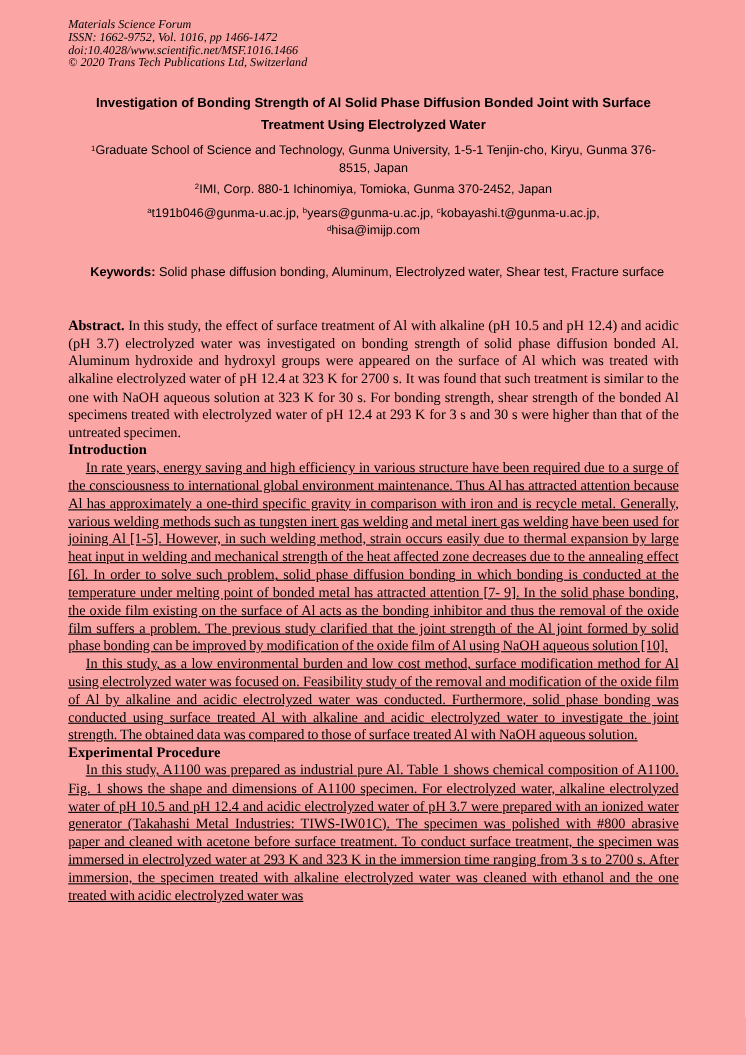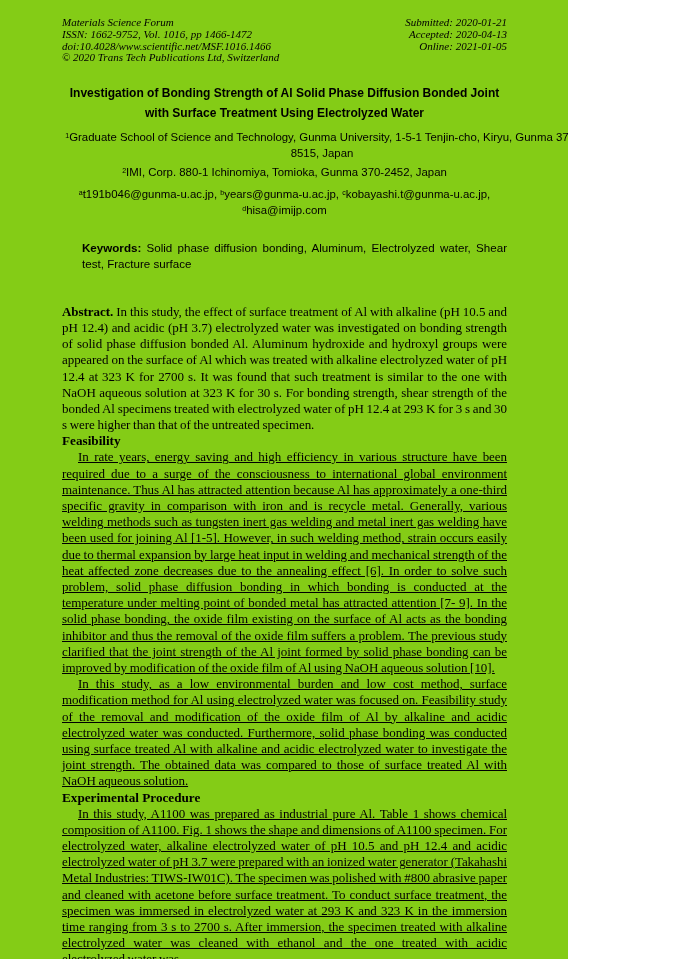--- a/index.html
+++ b/index.html
@@ -1,22 +1,22 @@
 <!DOCTYPE html>
 <html><head>
 <meta charset="utf-8">
 <style>
   html, body { margin: 0; padding: 0; background: #ffffff; }
   .page {
     position: relative;
-    width: 568px;
+    width: 678px;
     height: 959px;
     box-sizing: border-box;
     padding: 17px 61px 0 62px;
-    background: #84cc16;
+    background: #fca5a5;
     color: #000000;
     font-family: "Liberation Serif", serif;
     overflow: hidden;
   }
   
   .hdr {
     display: flex;
     justify-content: space-between;
     font-style: italic;
     font-size: 11px;
@@ -94,43 +94,38 @@
 
 <div class="page">
 
   <div class="hdr">
     <div class="hdr-left">
       <div>Materials Science Forum</div>
       <div>ISSN: 1662-9752, Vol. 1016, pp 1466-1472</div>
       <div>doi:10.4028/www.scientific.net/MSF.1016.1466</div>
       <div>© 2020 Trans Tech Publications Ltd, Switzerland</div>
     </div>
-    <div class="hdr-right">
-      <div>Submitted: 2020-01-21</div>
-      <div>Accepted: 2020-04-13</div>
-      <div>Online: 2021-01-05</div>
-    </div>
   </div>
 
   <h1 class="title">Investigation of Bonding Strength of Al Solid Phase Diffusion Bonded Joint with Surface Treatment Using Electrolyzed Water</h1>
 
 
   <div class="affil affil-1"><sup>1</sup><span>Graduate School of Science and Technology, Gunma University, 1-5-1 Tenjin-cho, Kiryu, Gunma 376-8515, Japan</span></div>
 
   <div class="affil affil-2"><sup>2</sup><span>IMI, Corp. 880-1 Ichinomiya, Tomioka, Gunma 370-2452, Japan</span></div>
 
   <div class="emails">
     <div><sup>a</sup><span>t191b046@gunma-u.ac.jp, </span><sup>b</sup><span>years@gunma-u.ac.jp, </span><sup>c</sup><span>kobayashi.t@gunma-u.ac.jp,</span></div>
     <div><sup>d</sup><span>hisa@imijp.com</span></div>
   </div>
 
   <p class="keywords"><span class="lbl">Keywords:</span> <span>Solid phase diffusion bonding, Aluminum, Electrolyzed water, Shear test, Fracture surface</span></p>
 
   <p class="abstract"><span class="lbl">Abstract.</span> <span>In this study, the effect of surface treatment of Al with alkaline (pH 10.5 and pH 12.4) and acidic (pH 3.7) electrolyzed water was investigated on bonding strength of solid phase diffusion bonded Al. Aluminum hydroxide and hydroxyl groups were appeared on the surface of Al which was treated with alkaline electrolyzed water of pH 12.4 at 323 K for 2700 s. It was found that such treatment is similar to the one with NaOH aqueous solution at 323 K for 30 s. For bonding strength, shear strength of the bonded Al specimens treated with electrolyzed water of pH 12.4 at 293 K for 3 s and 30 s were higher than that of the untreated specimen.</span></p>
 
-  <h2 class="sec sec-intro">Feasibility</h2>
+  <h2 class="sec sec-intro">Introduction</h2>
   <p class="body-p">In rate years, energy saving and high efficiency in various structure have been required due to a surge of the consciousness to international global environment maintenance. Thus Al has attracted attention because Al has approximately a one-third specific gravity in comparison with iron and is recycle metal. Generally, various welding methods such as tungsten inert gas welding and metal inert gas welding have been used for joining Al [1-5]. However, in such welding method, strain occurs easily due to thermal expansion by large heat input in welding and mechanical strength of the heat affected zone decreases due to the annealing effect [6]. In order to solve such problem, solid phase diffusion bonding in which bonding is conducted at the temperature under melting point of bonded metal has attracted attention [7- 9]. In the solid phase bonding, the oxide film existing on the surface of Al acts as the bonding inhibitor and thus the removal of the oxide film suffers a problem. The previous study clarified that the joint strength of the Al joint formed by solid phase bonding can be improved by modification of the oxide film of Al using NaOH aqueous solution [10].</p>
   <p class="body-p">In this study, as a low environmental burden and low cost method, surface modification method for Al using electrolyzed water was focused on. Feasibility study of the removal and modification of the oxide film of Al by alkaline and acidic electrolyzed water was conducted. Furthermore, solid phase bonding was conducted using surface treated Al with alkaline and acidic electrolyzed water to investigate the joint strength. The obtained data was compared to those of surface treated Al with NaOH aqueous solution.</p>
 
   <h2 class="sec sec-exp">Experimental Procedure</h2>
   <p class="body-p">In this study, A1100 was prepared as industrial pure Al. Table 1 shows chemical composition of A1100. Fig. 1 shows the shape and dimensions of A1100 specimen. For electrolyzed water, alkaline electrolyzed water of pH 10.5 and pH 12.4 and acidic electrolyzed water of pH 3.7 were prepared with an ionized water generator (Takahashi Metal Industries: TIWS-IW01C). The specimen was polished with #800 abrasive paper and cleaned with acetone before surface treatment. To conduct surface treatment, the specimen was immersed in electrolyzed water at 293 K and 323 K in the immersion time ranging from 3 s to 2700 s. After immersion, the specimen treated with alkaline electrolyzed water was cleaned with ethanol and the one treated with acidic electrolyzed water was</p>
 
 </div>
 
 </body></html>

